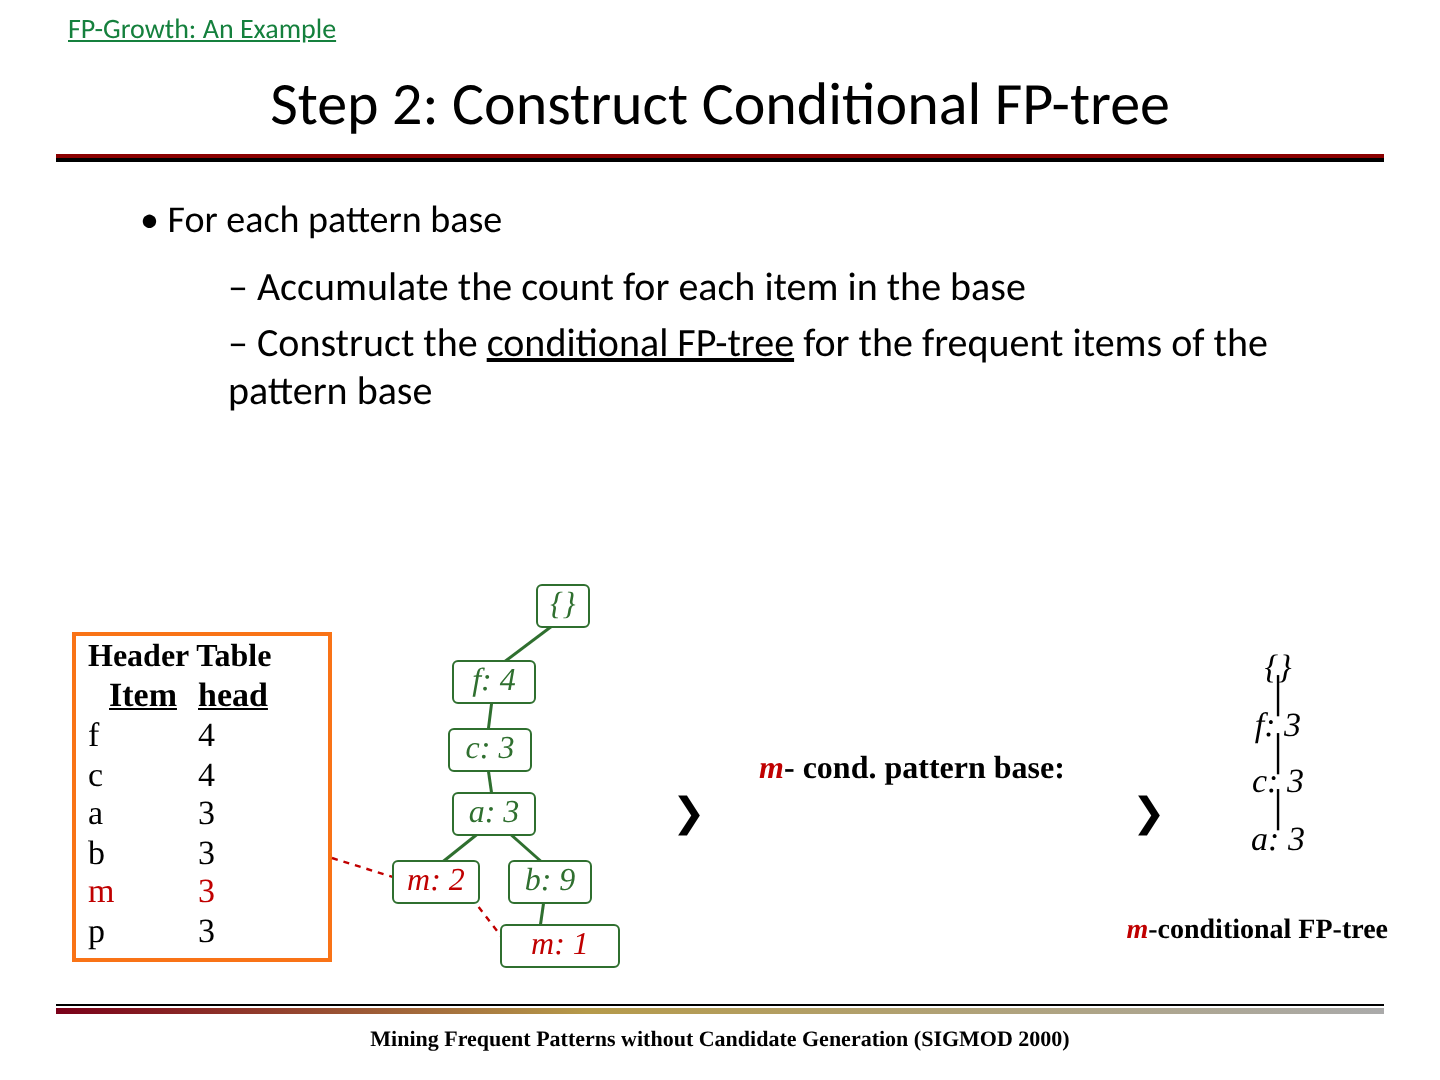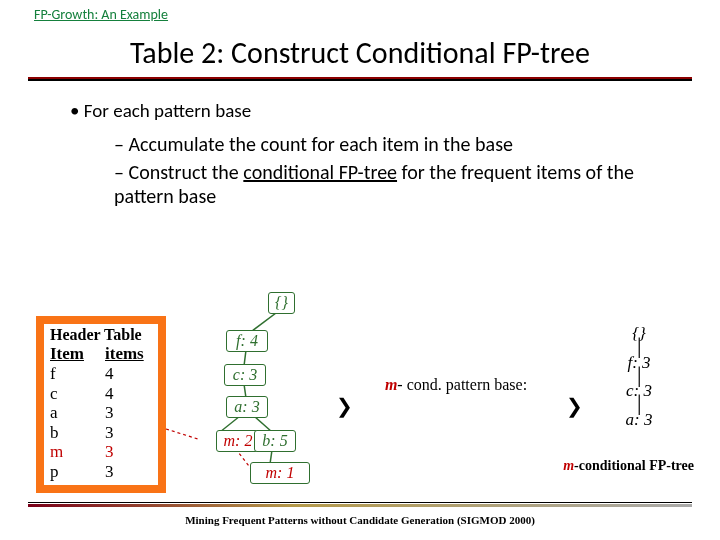--- a/index.html
+++ b/index.html
@@ -8,67 +8,67 @@
   .slide-title { text-align: center; font-size: 30px; font-weight: 400; color: #000; margin-top: 24px; padding: 10px 0 6px; }
   .title-rule { margin: 0 28px; height: 4px; background: linear-gradient(to bottom, #8b0000 0%, #8b0000 45%, #000 45%, #000 60%, #8b0000 60%, #8b0000 100%); }
   .title-rule { background: #8b0000; border-bottom: 2px solid #000; }
   .content { padding: 18px 36px 0 36px; font-size: 19px; color: #000; margin-left: 28px; }
   .bullet-l1 { margin-left: 6px; margin-bottom: 10px; }
   .bullet-l1::before { content: "•  "; }
   .bullet-l2 { margin-left: 50px; font-size: 20px; margin-bottom: 4px; }
   .bullet-l2::before { content: "–  "; }
   .under { text-decoration: underline; }
   .diagram { position: absolute; left: 36px; top: 294px; width: 648px; height: 200px; }
-  .header-table { position: absolute; left: 0; top: 22px; width: 130px; border: 8px solid #f97316; font-family: "Times New Roman", serif; font-size: 17px; padding: 2px 6px 4px; }
+  .header-table { position: absolute; left: 0; top: 22px; width: 130px; border: 2px solid #f97316; font-family: "Times New Roman", serif; font-size: 17px; padding: 2px 6px 4px; }
   .ht-title { font-weight: 700; font-size: 16px; }
   .ht-head { display: flex; font-weight: 700; }
-  .ht-head span:first-child { width: 55px; text-decoration: underline; }
+  .ht-head span:first-child { width: 55px; text-decoration: underline; text-align: center; }
   .ht-head span:last-child { text-decoration: underline; }
   .ht-row { display: flex; line-height: 1.15; }
   .ht-row span:first-child { width: 55px; }
   .node { position: absolute; border: 1.5px solid #2f6f2f; border-radius: 3px; padding: 1px 6px; font-family: "Times New Roman", serif; font-style: italic; font-size: 16px; color: #2f6f2f; background: #fff; text-align: center; }
   .node.red { color: #c00000; border-color: #2f6f2f; }
   svg.lines { position: absolute; left: 0; top: 0; width: 648px; height: 200px; }
   .pattern-base { position: absolute; left: 320px; top: 82px; width: 200px; font-family: "Times New Roman", serif; font-size: 16px; text-align: center; }
   .pattern-base .m { font-style: italic; font-weight: 700; color: #c00000; }
-  .pattern-base .lbl { font-weight: 400; margin-top: 12px; }
+  .pattern-base .lbl { font-weight: 700; margin-top: 12px; }
   .pb-val { font-style: italic; margin-top: 2px; }
   .cond-tree { position: absolute; right: 0; top: 30px; width: 90px; text-align: center; font-family: "Times New Roman", serif; font-style: italic; font-size: 17px; }
   .cond-tree .row { margin: 0; }
   .cond-tree .bar { display: block; line-height: 0.5; font-style: normal; }
   .cond-label { position: absolute; right: -10px; top: 164px; font-family: "Times New Roman", serif; font-size: 14px; }
   .cond-label .m { font-style: italic; font-weight: 700; color: #c00000; }
   .chev { position: absolute; font-size: 20px; color: #000; }
   .bottom-rule { position: absolute; left: 28px; right: 28px; bottom: 34px; height: 4px; }
   .bottom-rule .thin { height: 1px; background: #000; }
   .bottom-rule .thick { height: 3px; background: linear-gradient(to right, #7a0019 0%, #b59a4a 40%, #aaa 100%); margin-top: 1px; }
   .footer { position: absolute; bottom: 14px; width: 100%; text-align: center; font-family: "Times New Roman", serif; font-size: 11px; font-weight: 700; }
   .ht-row.red span, .node.red, .red-text { color: #c00000; }
 </style>
 </head>
 <body>
 
 <div class="corner-label">FP-Growth: An Example</div>
-<h1 class="slide-title">Table 2: Construct Conditional FP-tree</h1>
+<h1 class="slide-title">Step 2: Construct Conditional FP-tree</h1>
 <div class="title-rule"></div>
 
 <div class="content">
   <p class="bullet-l1">For each pattern base</p>
   <p class="bullet-l2">Accumulate the count for each item in the base</p>
   <p class="bullet-l2">
     <span>Construct the </span><span class="under">conditional FP-tree</span><span> for the frequent items of the pattern base</span>
   </p>
 </div>
 
 <div class="diagram">
   <div class="header-table">
     <div class="ht-title">Header Table</div>
     <div class="ht-head">
       <span>Item</span>
-      <span>items</span>
+      <span>head</span>
     </div>
     <div class="ht-row">
         <span>f</span>
         <span>4</span>
       </div>
     <div class="ht-row">
         <span>c</span>
         <span>4</span>
       </div>
     <div class="ht-row">
@@ -97,22 +97,22 @@
     <line x1="218" y1="122" x2="236" y2="138" stroke="#2f6f2f" stroke-width="1.5"></line>
     <line x1="236" y1="156" x2="234" y2="170" stroke="#2f6f2f" stroke-width="1.5"></line>
     <line x1="130" y1="135" x2="162" y2="145" stroke="#c00000" stroke-width="1.2" stroke-dasharray="3,3"></line>
     <line x1="196" y1="150" x2="216" y2="176" stroke="#c00000" stroke-width="1.2" stroke-dasharray="3,3"></line>
   </svg>
 
   <div class="node" style="left:232px; top:-2px;">{}</div>
   <div class="node" style="left:190px; top:36px; width:42px;">f: 4</div>
   <div class="node" style="left:188px; top:70px; width:42px;">c: 3</div>
   <div class="node" style="left:190px; top:102px; width:42px;">a: 3</div>
-  <div class="node red" style="left:160px; top:136px; width:44px;margin-left:20px;">m: 2</div>
-  <div class="node" style="left:218px; top:136px; width:42px;">b: 5</div>
+  <div class="node red" style="left:160px; top:136px; width:44px;">m: 2</div>
+  <div class="node" style="left:218px; top:136px; width:42px;">b: 9</div>
   <div class="node red" style="left:214px; top:168px; width:60px;">m: 1</div>
 
   <div class="chev" style="left:300px; top:100px;">❯</div>
   <div class="chev" style="left:530px; top:100px;">❯</div>
 
   <div class="pattern-base">
     <div><span class="m">m</span><span class="lbl">- cond. pattern base:</span></div>
   </div>
 
   <div class="cond-tree">

